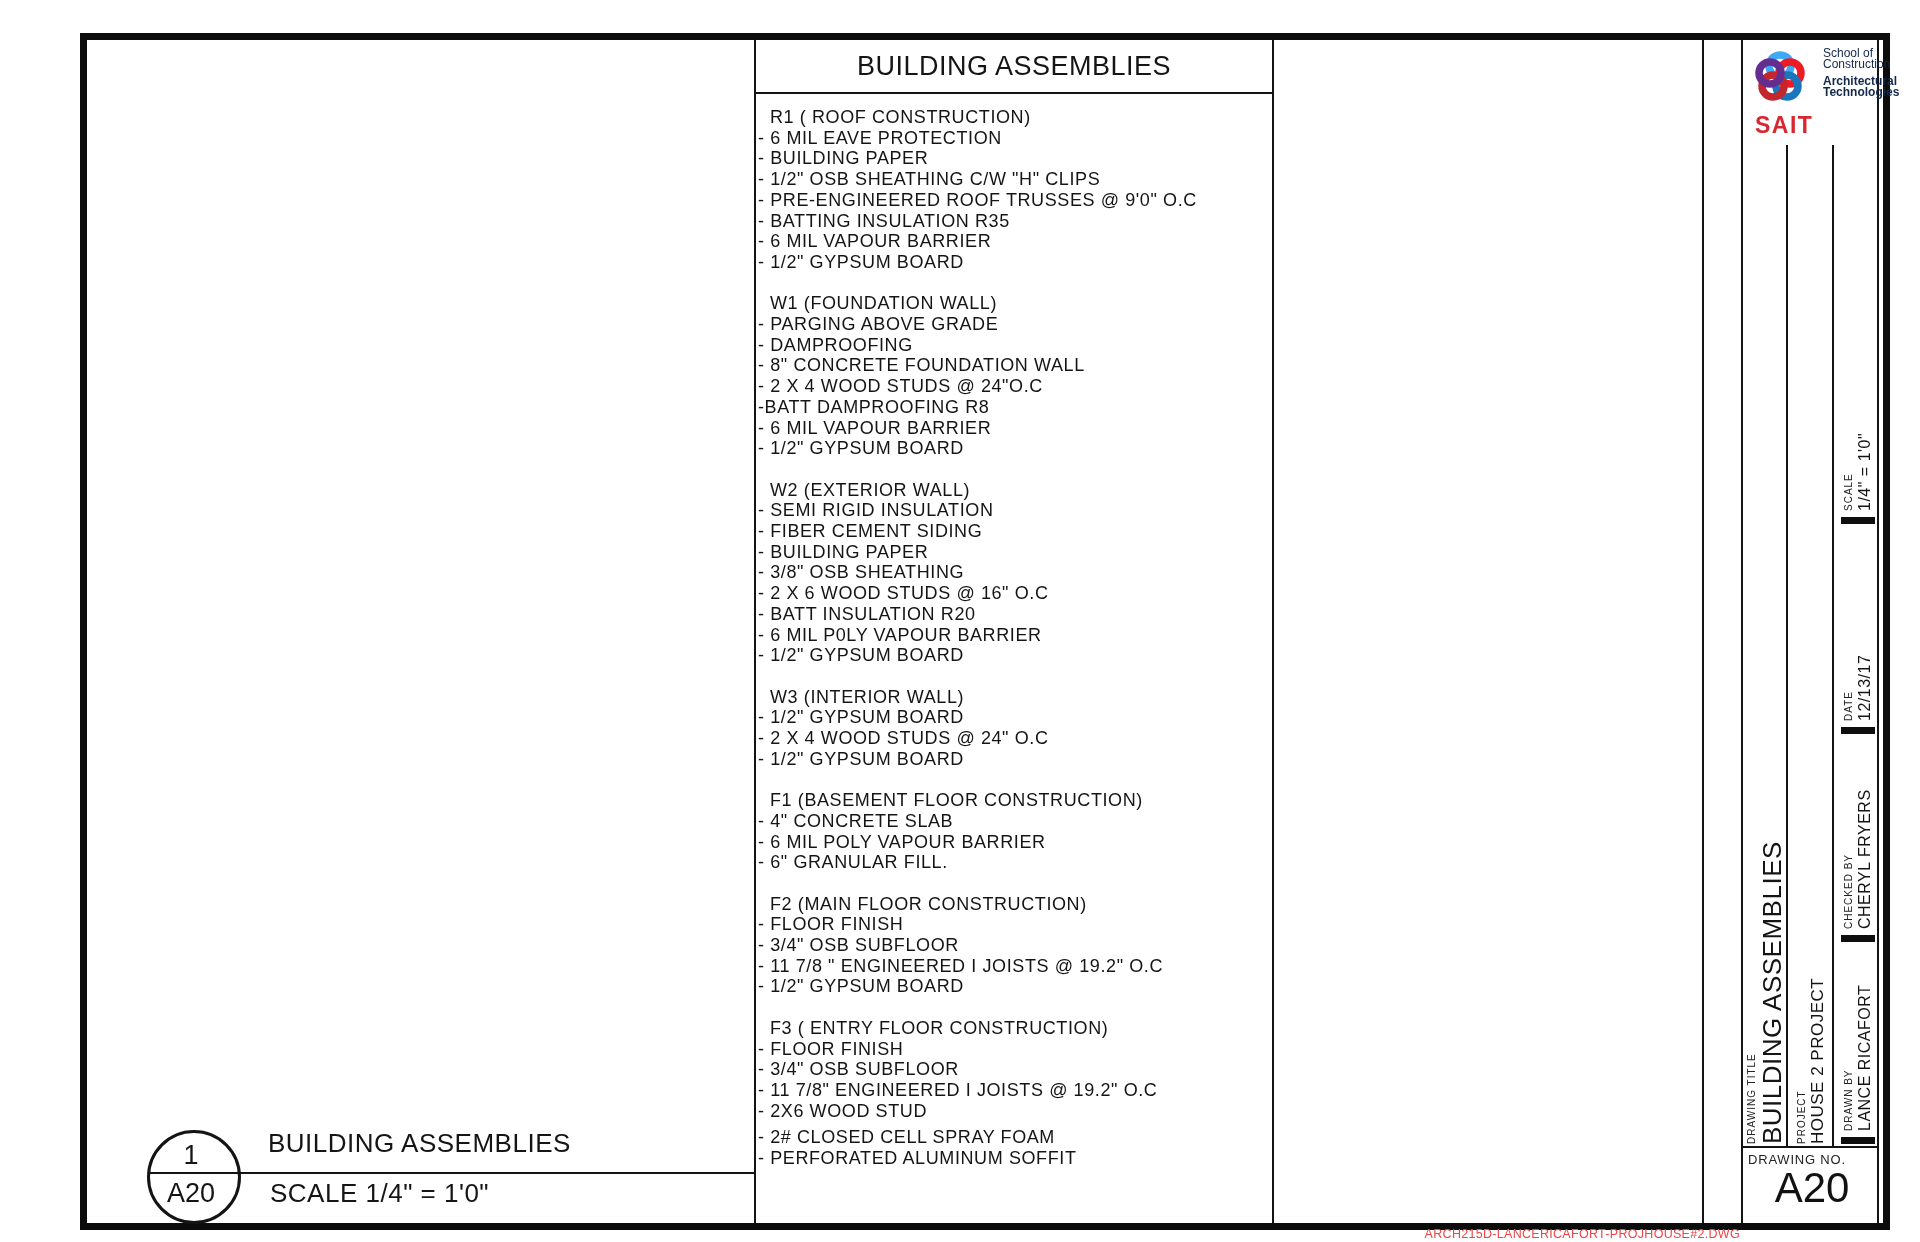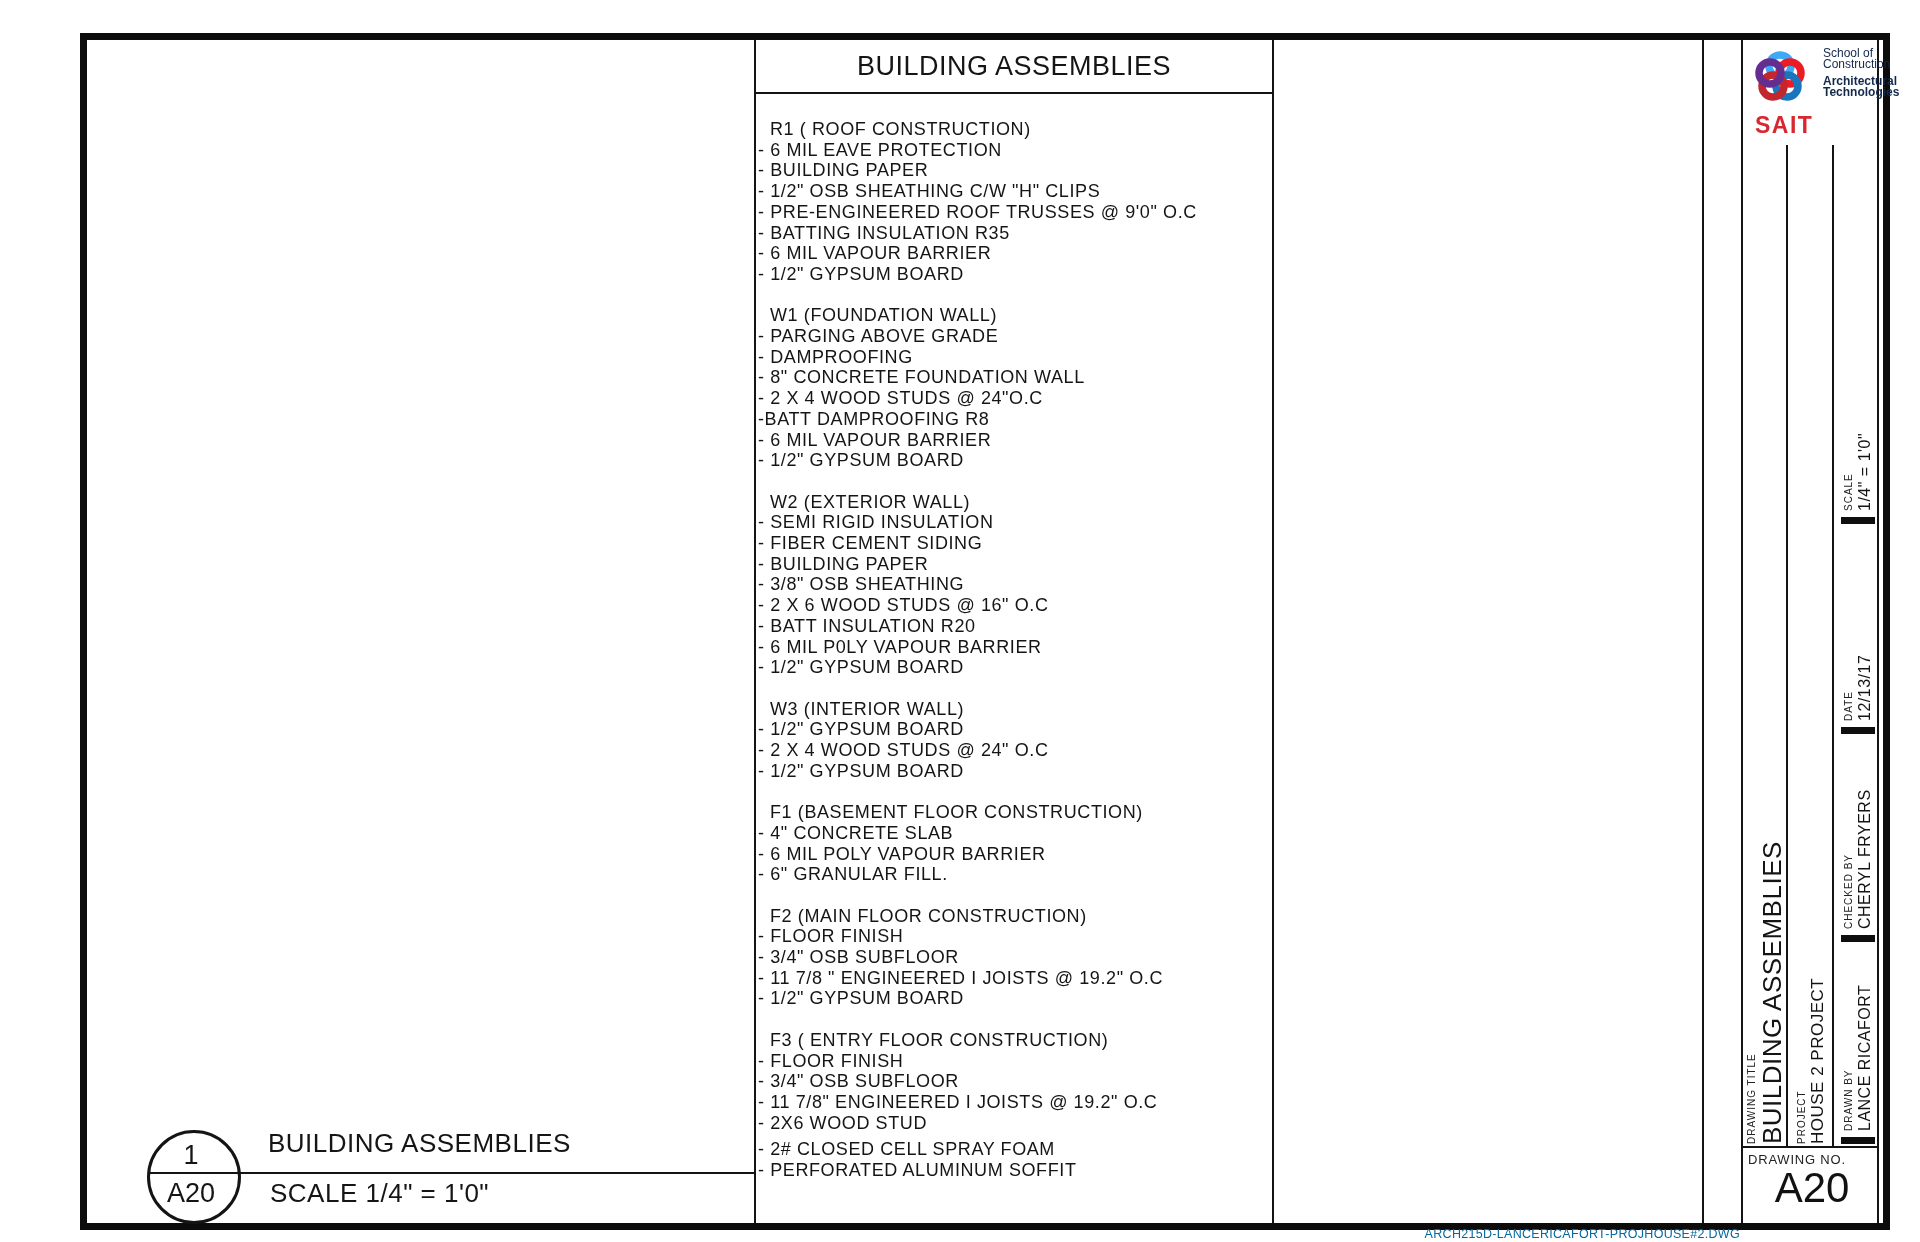--- a/index.html
+++ b/index.html
@@ -17,21 +17,21 @@
   
   .vline{width:2px;background:#141414;}
   .hline{height:2px;background:#141414;}
   
   .heading-box{
     left:754px;top:40px;width:520px;height:52px;
     display:flex;align-items:center;justify-content:center;
   }
   .heading-box .title{font-size:27px;letter-spacing:.5px;color:#151515;}
   
-  .asm-list{left:758px;top:119px;width:512px;}
+  .asm-list{left:758px;top:107px;width:512px;}
   .asm-section{margin-top:20.7px;}
   .asm-section:first-child{margin-top:0;}
   .asm-section.asm-cont{margin-top:6px;}
   .asm-header,.asm-item{
     font-size:18px;line-height:20.7px;letter-spacing:.6px;
     white-space:nowrap;color:#151515;
   }
   .asm-header{padding-left:12px;}
   
   .callout-circle{
@@ -62,21 +62,21 @@
   .f-title{left:1745px;top:1144px;width:300px;height:42px;}
   
   .dno-label{left:1748px;top:1152px;font-size:13px;letter-spacing:.8px;color:#222;}
   .dno-value{left:1741px;top:1164px;width:142px;text-align:center;font-size:42px;color:#111;}
   
   .logo-wrap{left:1745px;top:44px;width:140px;height:102px;}
   .sait-word{position:absolute;left:10px;top:68px;font-size:23px;font-weight:bold;letter-spacing:1.5px;}
   .logo-text{position:absolute;left:78px;top:4px;font-size:12px;line-height:10.5px;}
   .logo-text .dept{margin-top:7px;font-weight:bold;}
   
-  .footer-text{top:1227px;font-size:12.5px;letter-spacing:.3px;color:#0369a1;white-space:nowrap;}
+  .footer-text{top:1227px;font-size:12.5px;letter-spacing:.3px;color:#ef4444;white-space:nowrap;}
   .footer-file{right:180px;}
   .footer-time{right:35px;margin-top:27px;}
 </style>
 </head>
 <body>
 
 <div class="abs sheet-border"></div>
 
 <div class="abs vline" style="left:754px;top:40px;height:1183px;"></div>
 <div class="abs vline" style="left:1272px;top:40px;height:1183px;"></div>

